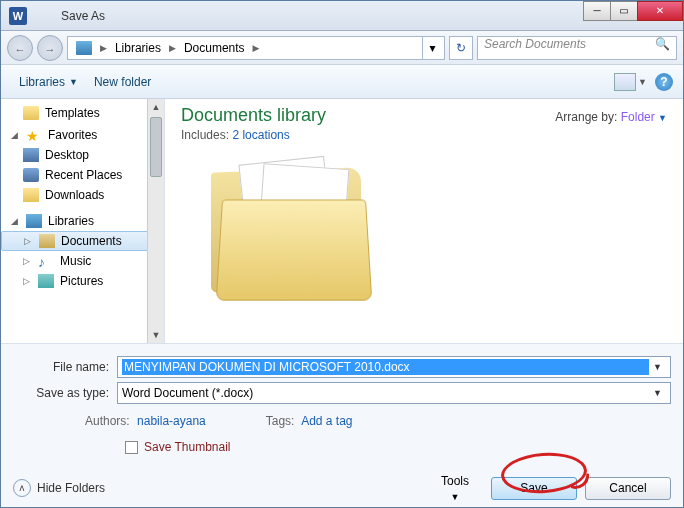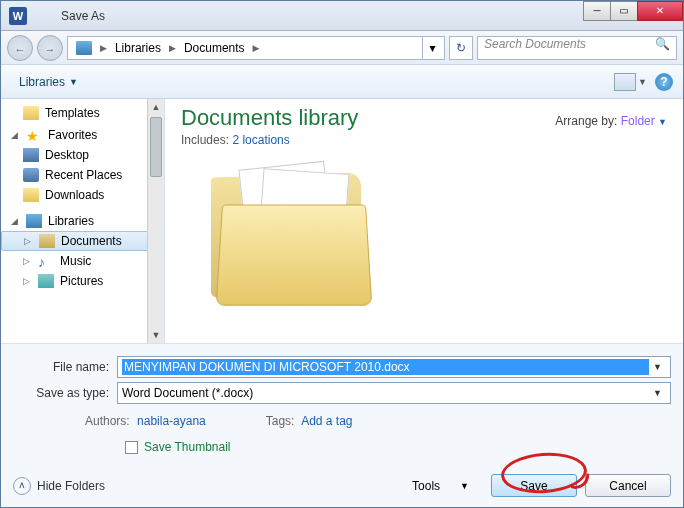--- a/index.html
+++ b/index.html
@@ -50,21 +50,21 @@
 .ico.doc { background: linear-gradient(#e8d49a,#c9a94f); }
 .ico.music { color: #2a7cc0; font-size:14px; }
 .ico.pic { background: linear-gradient(#8cc,#4aa); }
 .sidebar .scroll { position:absolute; right:0; top:0; bottom:0; width:17px; background:#e9e9e9; border-left:1px solid #ccc; }
 .sidebar .scroll .thumb { position:absolute; left:2px; right:2px; top:18px; height:60px; background:#c4c9d0; border:1px solid #9aa; border-radius:2px; }
 .sidebar .scroll .arr { position:absolute; left:0; right:0; height:16px; display:flex;align-items:center;justify-content:center; font-size:9px; color:#555; }
 .sidebar .scroll .arr.up { top:0; } .sidebar .scroll .arr.dn { bottom:0; }
 
 .content { flex:1; padding: 6px 16px; position:relative; }
 .content .hdr { display:flex; align-items:baseline; }
-.content .libtitle { color: #1e7a3e; font-size: 22px; }
+.content .libtitle { color: #1e7a3e; font-size: 18px; }
 .content .arrange { margin-left:auto; font-size:12px; color:#444; }
 .content .arrange .link { color:#8b5cf6; }
 .content .sub { color:#555; margin-top:2px; }
 .content .sub .link { color:#1a5fb4; }
 .content .bigfolder { margin: 18px 0 0 30px; width: 160px; height: 150px; position: relative; }
 .bigfolder .back { position:absolute; left:0; top:10px; width:150px; height:120px; background: linear-gradient(#f3e2a0,#d9be6b); border-radius: 4px 14px 6px 6px; transform: skewY(-2deg); }
 .bigfolder .paper { position:absolute; left:34px; top:0px; width:86px; height:130px; background:#fff; border:1px solid #ccc; transform: rotate(-6deg); }
 .bigfolder .paper2 { position:absolute; left:48px; top:6px; width:86px; height:128px; background:#fff; border:1px solid #ccc; transform: rotate(4deg); }
 .bigfolder .front { position:absolute; left:8px; top:36px; width:150px; height:104px; background: linear-gradient(#fbeeb5,#e6c869); border-radius: 4px 4px 8px 8px; transform: perspective(300px) rotateX(14deg); border:1px solid #caa84a; }
 
@@ -72,28 +72,28 @@
 .form { border-top: 1px solid #d9e2ec; padding: 8px 12px 6px 12px; background:#f4f7fb; }
 .frow { display:flex; align-items:center; margin: 4px 0; }
 .frow .lbl { width: 104px; text-align: right; padding-right: 8px; color:#333; }
 .frow .field { flex:1; height: 22px; border:1px solid #8aa0bb; background:#fff; display:flex; align-items:center; padding:8px 4px; position:relative; }
 .frow .field .val { flex:1; }
 .frow .field .val.sel { background:#3399ff; color:#fff; padding:1px 2px; display:inline-block; }
 .frow .field .drop { font-size:9px; color:#333; padding:0 4px; }
 .meta { display:flex; gap: 60px; padding: 6px 0 4px 72px; }
 .meta .pair .k { color:#666; margin-right:4px; }
 .meta .pair .v { color:#1a5fb4; }
-.savethumb { padding: 8px 0 8px 112px; display:flex; align-items:center; gap:6px; color:#15803d; }
+.savethumb { padding: 8px 0 8px 112px; display:flex; align-items:center; gap:6px; color:#7f1d1d; }
 .chk { width:13px; height:13px; border:1px solid #888; background:#fff; }
 
 .footer { display:flex; align-items:center; padding: 6px 12px 10px 12px; background:#f4f7fb; }
 .footer .hide { display:flex; align-items:center; gap:6px; color:#333; }
 .footer .hide .circ { width:18px;height:18px;border:1px solid #8aa0bb; border-radius:50%; display:flex;align-items:center;justify-content:center; font-size:10px; }
 .footer .spacer { flex:1; }
-.footer .tools { margin-right: 14px; display:flex; align-items:center; gap:20px; }
+.footer .tools { margin-right: 14px; display:flex; align-items:center; gap:4px;flex-direction:column; }
 .btn { min-width: 86px; height: 23px; border:1px solid #8a9db3; background: linear-gradient(#fdfdfd,#e4e9ef); border-radius:3px; display:flex; align-items:center; justify-content:center; margin-left:8px; }
 .btn.primary { background: linear-gradient(#eaf4fd,#bfe0f7); border-color:#5a9fd4; }
 
 
 .annot { position:absolute; border:3px solid #d42020; border-radius:50%; width:86px; height:40px; pointer-events:none; transform: rotate(-4deg); }
 .annot::after { content:""; position:absolute; right:-4px; bottom:-2px; width:14px; height:14px; border:3px solid #d42020; border-left:none; border-top:none; border-radius:0 0 14px 0; transform:rotate(10deg); }
 </style>
 </head>
 <body>
 
@@ -127,20 +127,21 @@
     <span>Search Documents</span>
     <span class="sico">🔍</span>
   </div>
 </div>
 
 <div class="toolbar">
   <div class="tbtn">
       <span>Libraries</span>
       <span style="font-size:9px">▼</span>
     </div>
+  <div class="tbtn">New folder</div>
   <div class="spacer"></div>
   <div class="vico"></div>
   <span style="font-size:9px;color:#555">▼</span>
   <div class="help">?</div>
 </div>
 
 <div class="body">
   <div class="sidebar">
     <div class="node">
         <span class="ico folder"></span>

